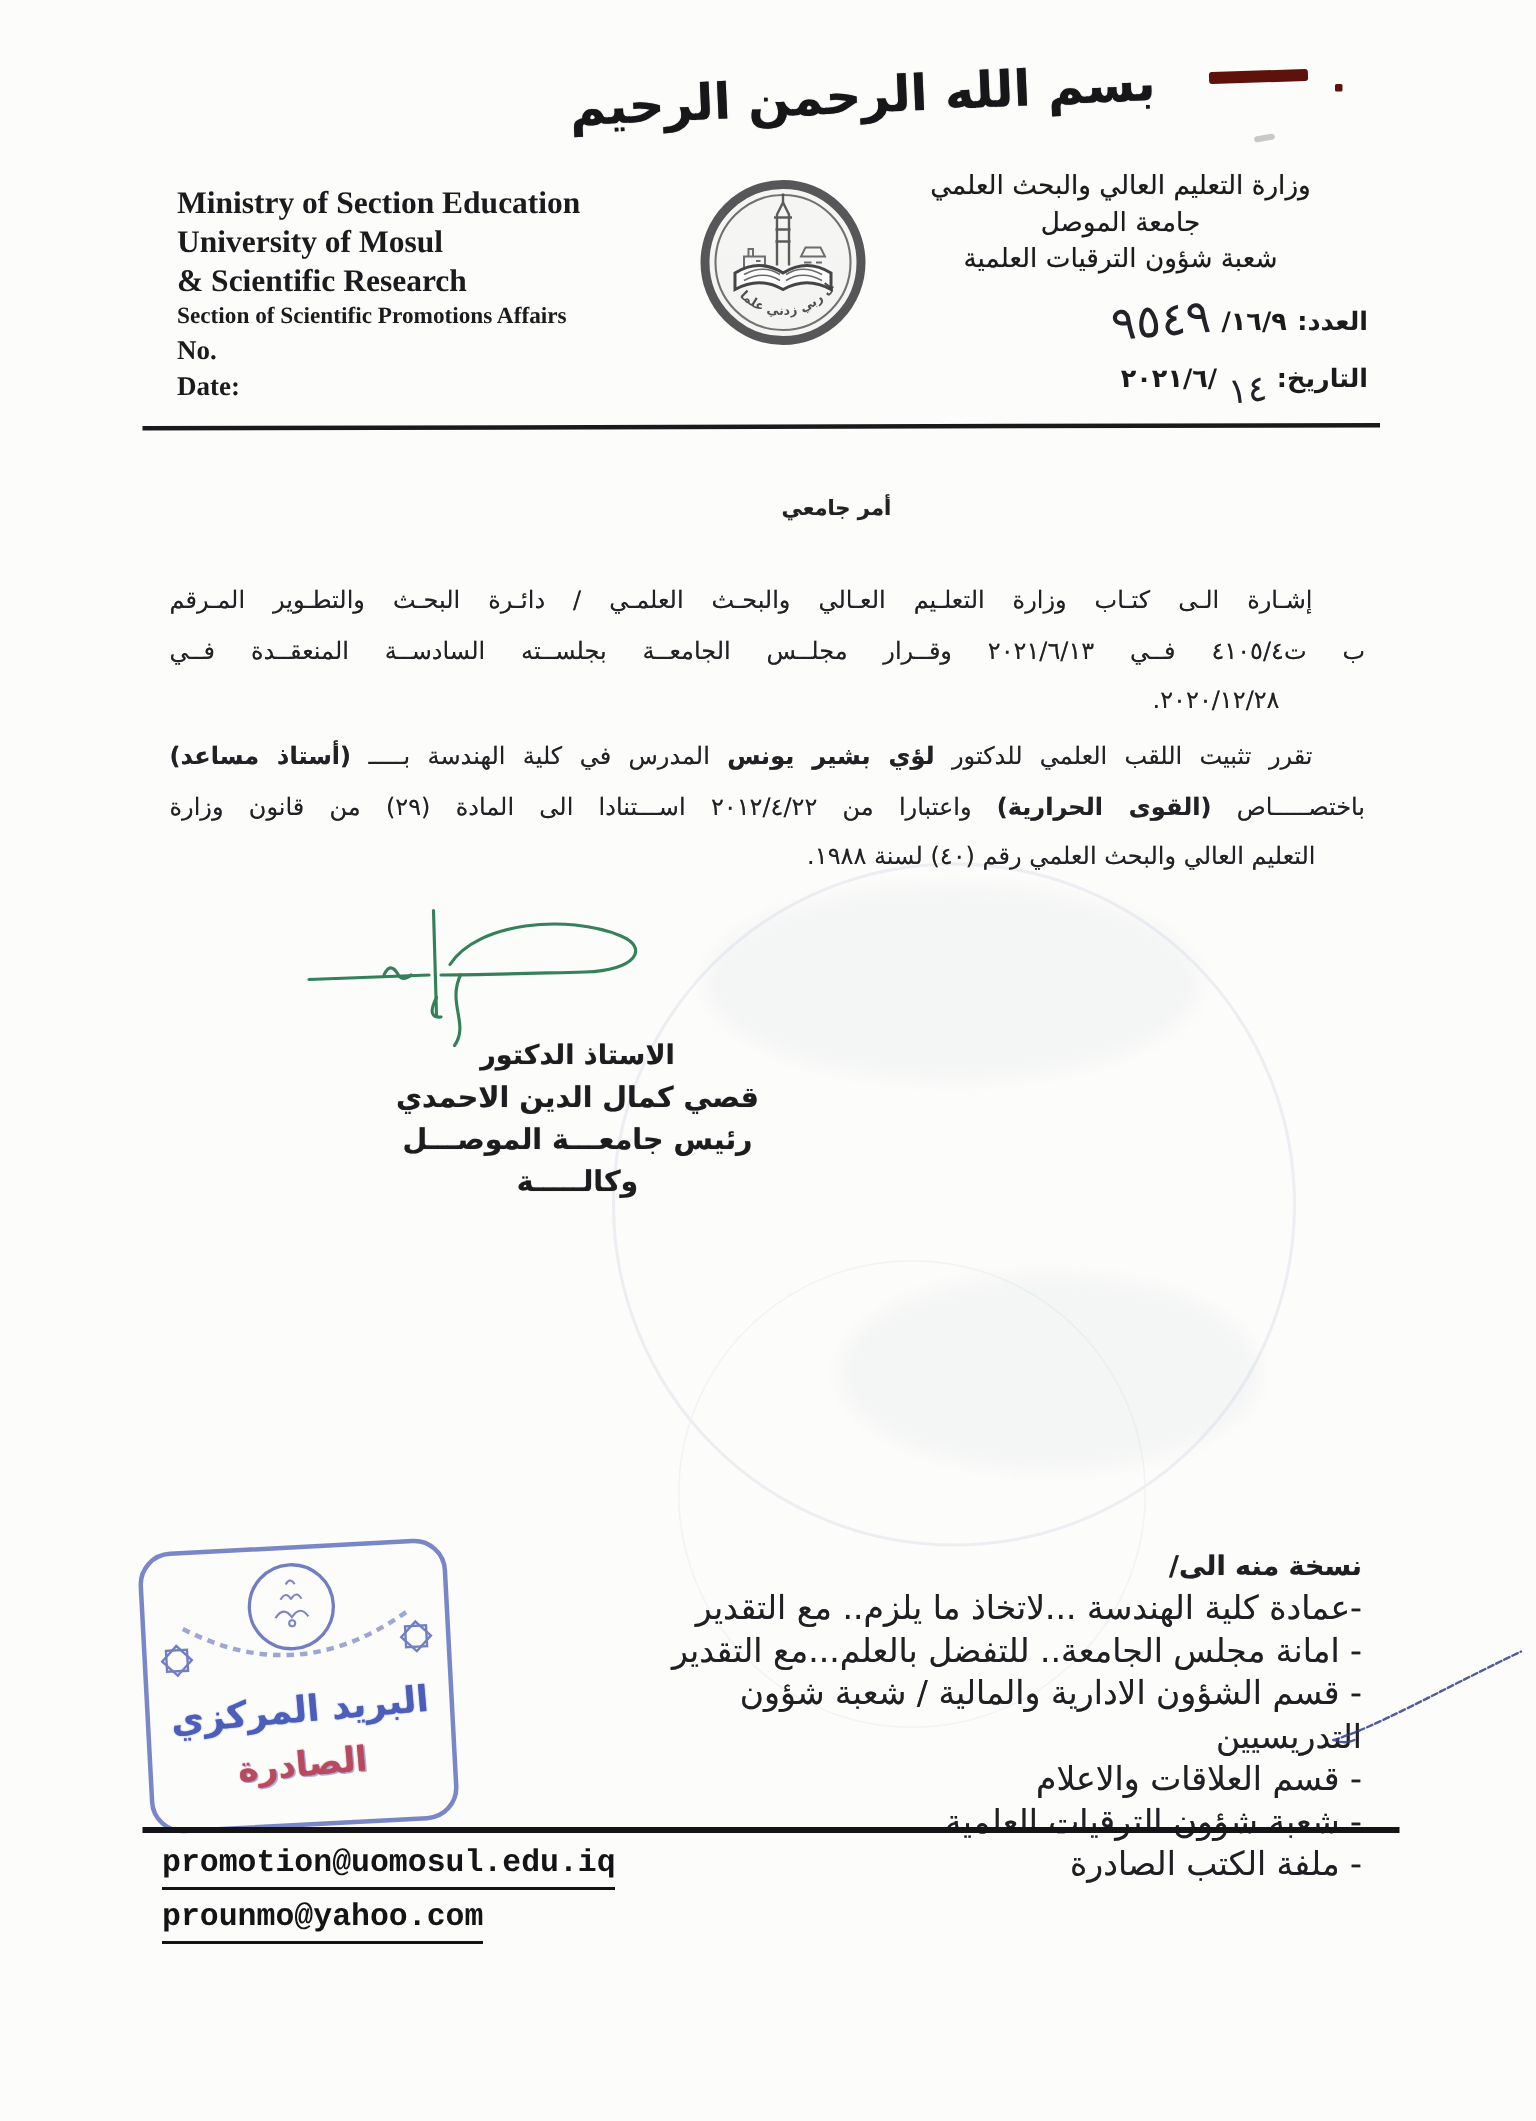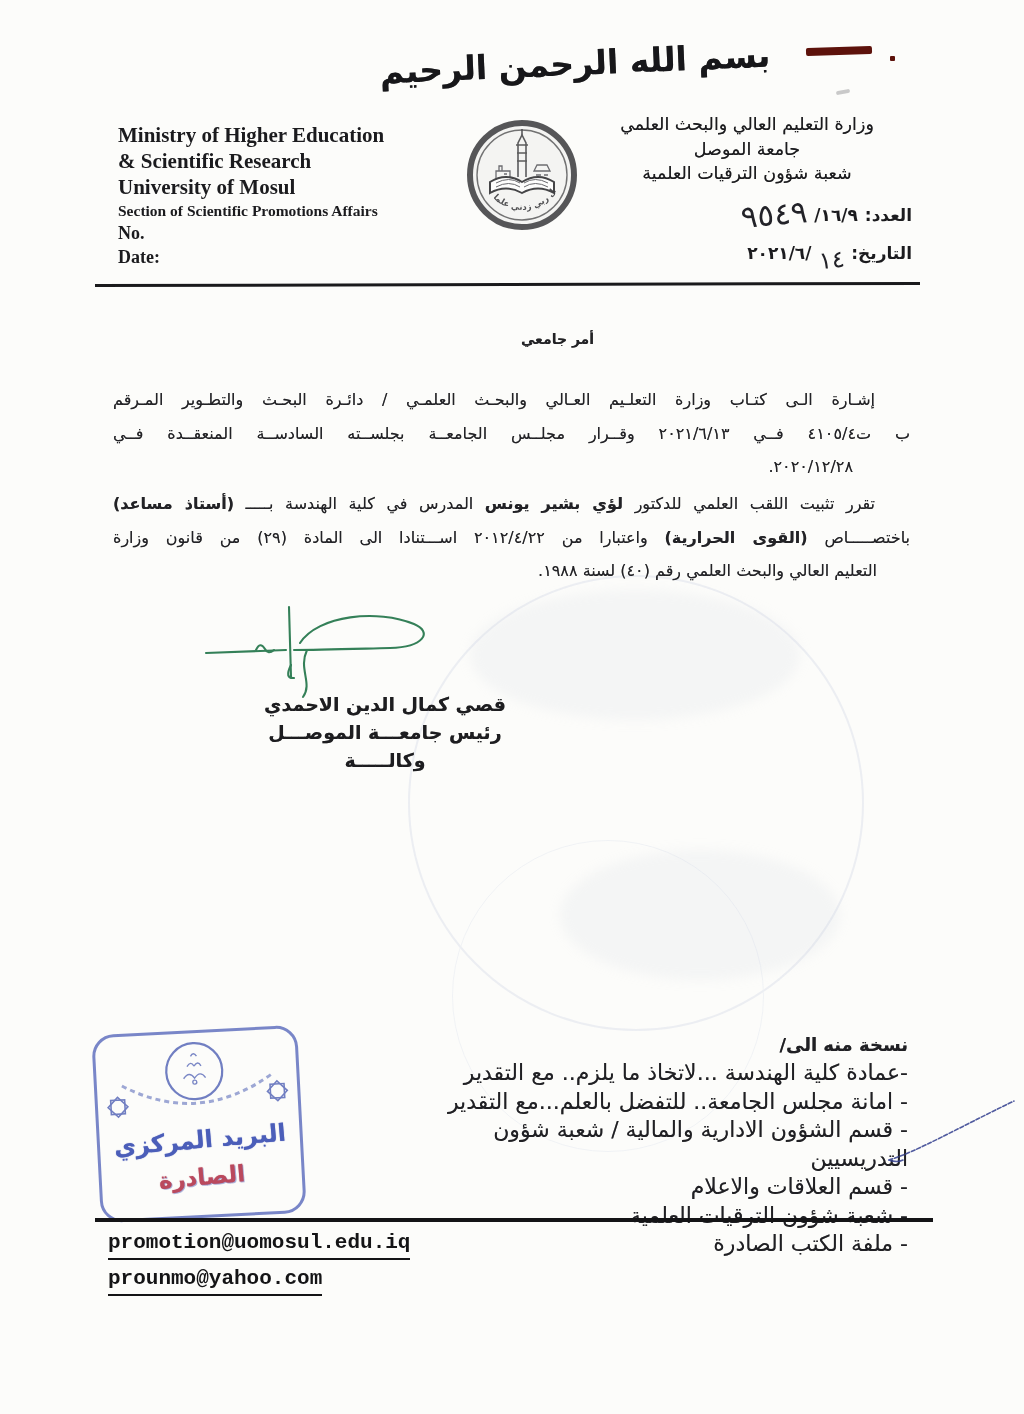--- a/index.html
+++ b/index.html
@@ -100,23 +100,23 @@
   <div class="wm-blob blob1"></div>
   <div class="wm-blob blob2"></div>
 
   <div class="bismillah">بسم الله الرحمن الرحيم</div>
 
   <div class="red-bar"></div>
   <div class="red-dot"></div>
   <div class="gray-smudge"></div>
 
   <div class="hdr-en">
-    <div class="l1">Ministry of Higher Education</div>
+    <div class="l1">Ministry of Section Education</div>
+    <div class="l1">University of Mosul</div>
     <div class="l1">&amp; Scientific Research</div>
-    <div class="l1">University of Mosul</div>
     <div class="l4">Section of Scientific Promotions Affairs</div>
     <div class="l5">No.</div>
     <div class="l5">Date:</div>
   </div>
 
   <svg class="logo" viewBox="0 0 112 112">
     <circle cx="56" cy="56" r="52" fill="#f4f4f2" stroke="#454547" stroke-width="6" opacity=".9"></circle>
     <circle cx="56" cy="56" r="45" fill="none" stroke="#5a5a5c" stroke-width="1.4" opacity=".85"></circle>
 
     <g stroke="#4c4c4e" stroke-width="1.6" fill="none" opacity=".9">
@@ -177,20 +177,21 @@
       <path d="M6 50 L86 47"></path>
       <path d="M56 47 q4 -9 9 -1 q3 6 9 1"></path>
       <path d="M89 4 L91 74"></path>
       <path d="M91 62 q-7 14 3 13"></path>
       <path d="M100 40 C118 12 178 6 214 21 C233 29 224 44 190 45 C150 46 118 47 94 47"></path>
       <path d="M107 47 C98 66 113 80 103 94"></path>
     </g>
   </svg>
 
   <div class="sig-block">
+    <div class="s1">الاستاذ الدكتور</div>
     <div class="s2">قصي كمال الدين الاحمدي</div>
     <div class="s3">رئيس جامعـــة الموصـــل وكالـــــة</div>
   </div>
 
   <div class="copies">
     <div class="c-hdr">نسخة منه الى/</div>
     <div class="c-item">-عمادة كلية الهندسة ...لاتخاذ ما يلزم.. مع التقدير</div>
     <div class="c-item">- امانة مجلس الجامعة.. للتفضل بالعلم...مع التقدير</div>
     <div class="c-item">- قسم الشؤون الادارية والمالية / شعبة شؤون التدريسيين</div>
     <div class="c-item">- قسم العلاقات والاعلام</div>

